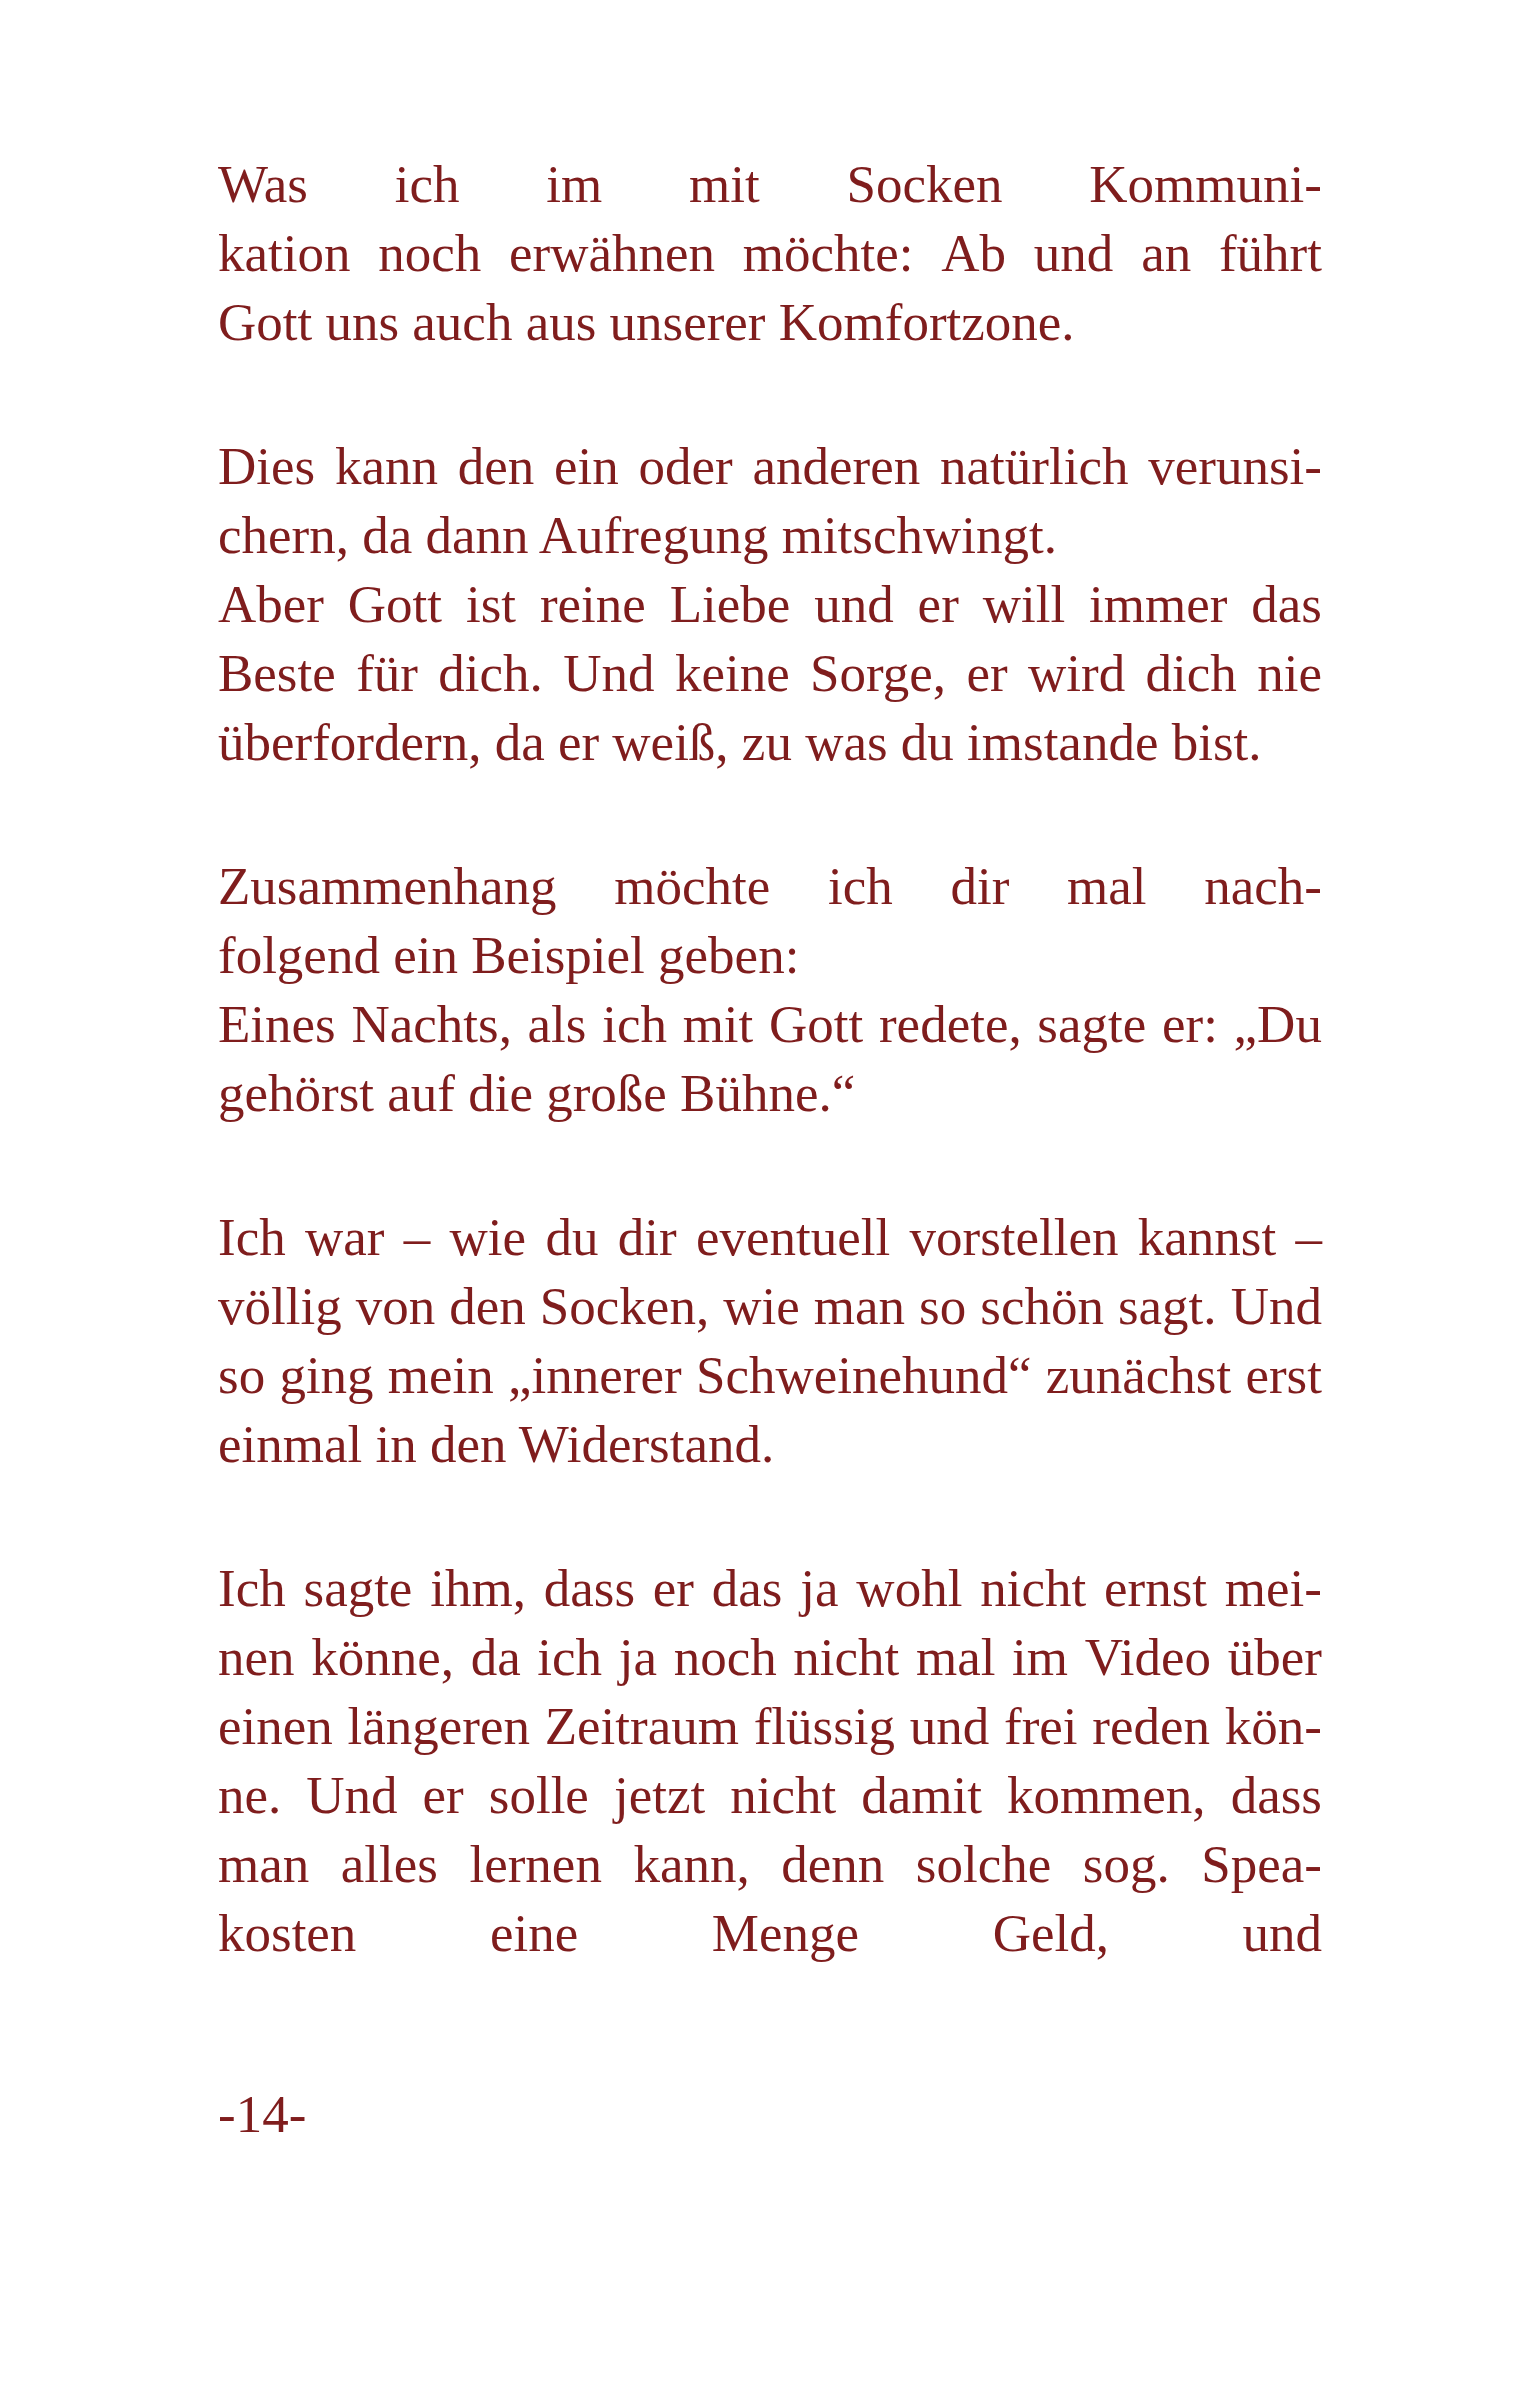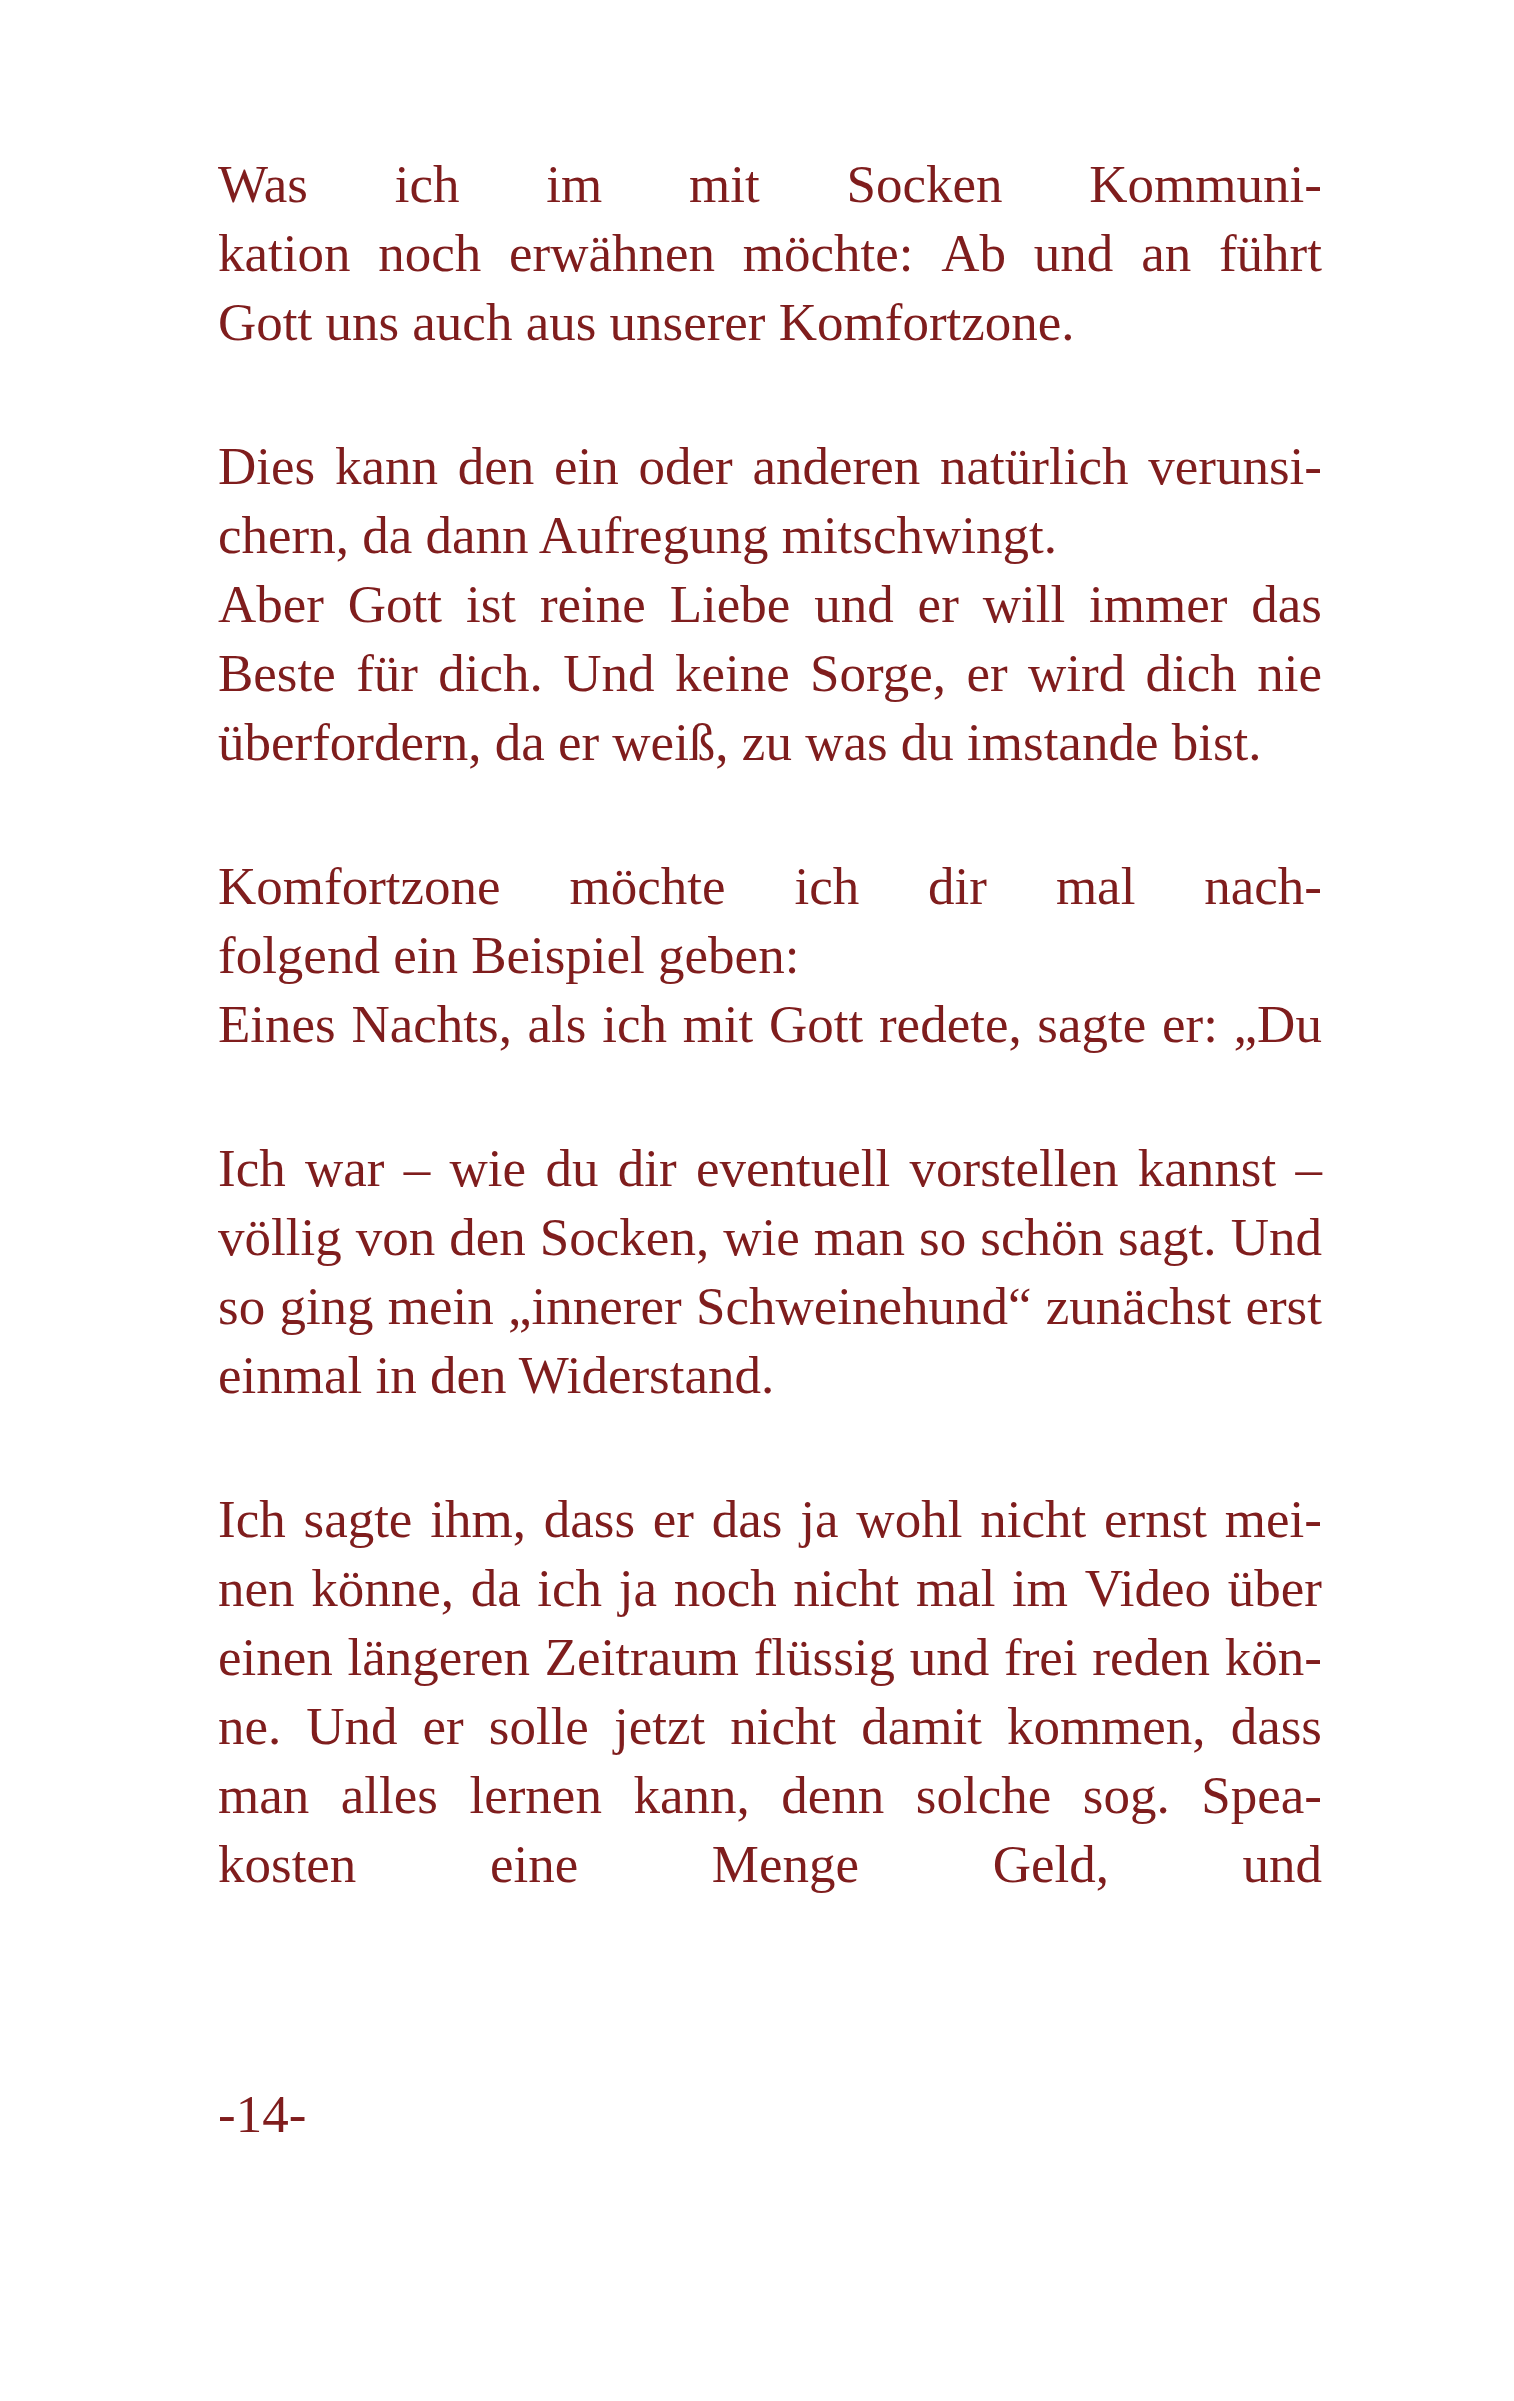--- a/index.html
+++ b/index.html
@@ -109,40 +109,41 @@
           <span>er</span>
           <span>wird</span>
           <span>dich</span>
           <span>nie</span>
         </div>
       <div class="line">überfordern, da er weiß, zu was du imstande bist.</div>
     </div>
 
     <div class="block">
       <div class="line just">
-          <span>Komfortzone</span>
+          <span>Zusammenhang</span>
           <span>möchte</span>
           <span>ich</span>
           <span>dir</span>
           <span>mal</span>
           <span>nach-</span>
         </div>
       <div class="line">folgend ein Beispiel geben:</div>
       <div class="line just">
           <span>Eines</span>
           <span>Nachts,</span>
           <span>als</span>
           <span>ich</span>
           <span>mit</span>
           <span>Gott</span>
           <span>redete,</span>
           <span>sagte</span>
           <span>er:</span>
           <span>„Du</span>
         </div>
+      <div class="line">gehörst auf die große Bühne.“</div>
     </div>
 
     <div class="block">
       <div class="line just">
           <span>Ich</span>
           <span>war</span>
           <span>–</span>
           <span>wie</span>
           <span>du</span>
           <span>dir</span>

